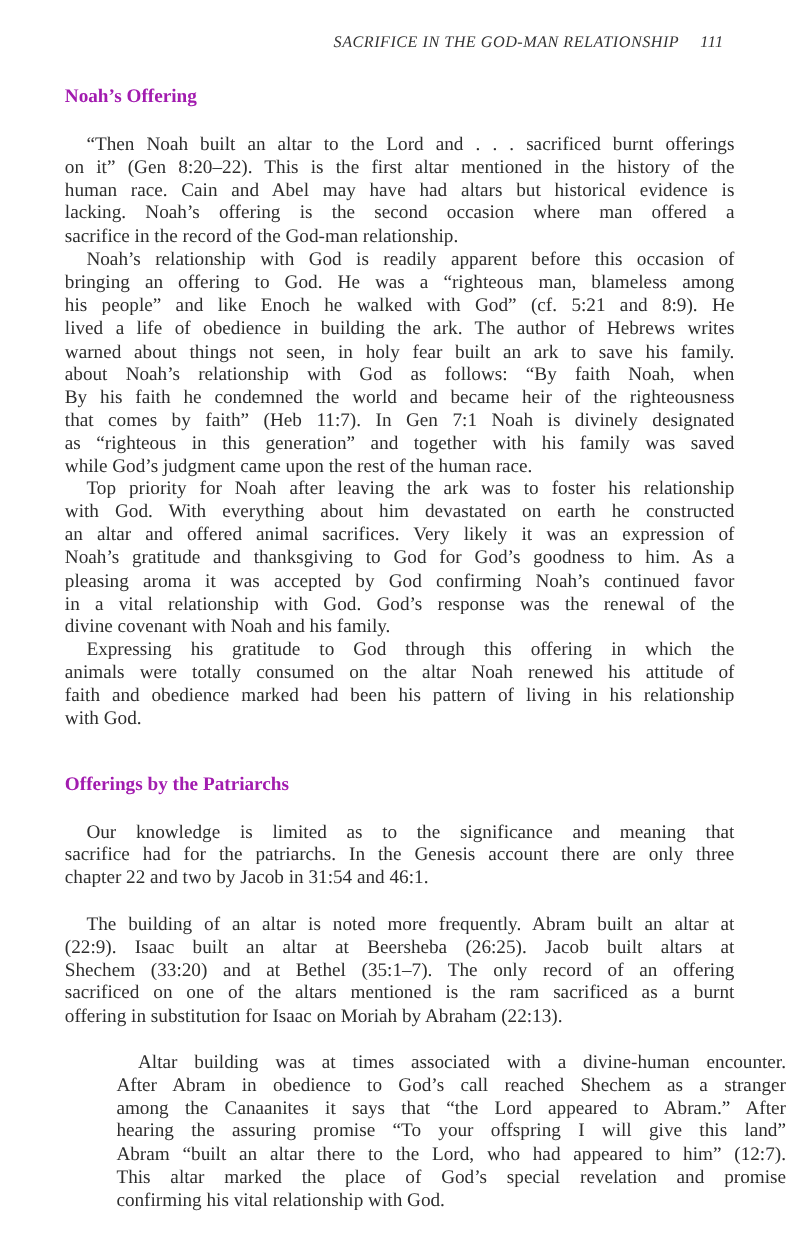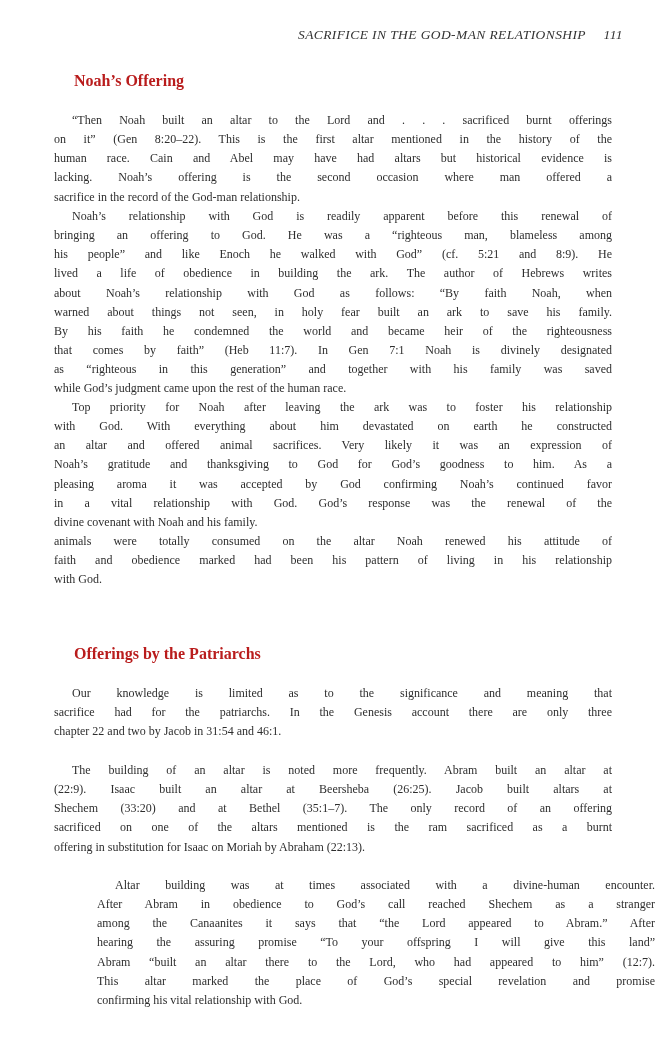--- a/index.html
+++ b/index.html
@@ -11,44 +11,43 @@
       width: 671px;
       height: 1050px;
       position: relative;
       overflow: hidden;
       color: #2a2a2a;
       font-family: "Liberation Serif", "DejaVu Serif", serif;
     }
     .running-head {
       position: absolute;
       top: 27px;
-      right: 48px;
+      right: 68px;
       font-style: italic;
       font-size: 13.5px;
       letter-spacing: 0.4px;
       color: #333;
       white-space: nowrap;
     }
     .running-head .page-num {
       margin-left: 14px;
     }
     .heading {
       position: absolute;
       left: 54px;
       font-weight: bold;
       font-size: 16px;
-      color: #b91c1c;
+      color: #a21caf;
       white-space: nowrap;
-      margin-left: 20px;
     }
     .para {
       position: absolute;
       left: 54px;
       width: 558px;
-      font-size: 12px;
+      font-size: 16px;
       line-height: 19.15px;
       text-align: justify;
       color: #2e2e2e;
     }
     .line {
       display: block;
       height: 19.15px;
       white-space: nowrap;
       text-align: justify;
       text-align-last: justify;
@@ -71,41 +70,42 @@
 <div class="heading" style="top:72px;">Noah’s Offering</div>
 
 <div class="para" style="top:111px;">
     <span class="line indent">“Then Noah built an altar to the Lord and . . . sacrificed burnt offerings</span>
     <span class="line">on it” (Gen 8:20–22). This is the first altar mentioned in the history of the</span>
     <span class="line">human race. Cain and Abel may have had altars but historical evidence is</span>
     <span class="line">lacking. Noah’s offering is the second occasion where man offered a</span>
     <span class="line last">sacrifice in the record of the God-man relationship.</span>
   </div>
 <div class="para" style="top:207px;">
-    <span class="line indent">Noah’s relationship with God is readily apparent before this renewal of</span>
+    <span class="line indent">Noah’s relationship with God is readily apparent before this occasion of</span>
     <span class="line">bringing an offering to God. He was a “righteous man, blameless among</span>
     <span class="line">his people” and like Enoch he walked with God” (cf. 5:21 and 8:9). He</span>
     <span class="line">lived a life of obedience in building the ark. The author of Hebrews writes</span>
+    <span class="line">warned about things not seen, in holy fear built an ark to save his family.</span>
     <span class="line">about Noah’s relationship with God as follows: “By faith Noah, when</span>
-    <span class="line">warned about things not seen, in holy fear built an ark to save his family.</span>
     <span class="line">By his faith he condemned the world and became heir of the righteousness</span>
     <span class="line">that comes by faith” (Heb 11:7). In Gen 7:1 Noah is divinely designated</span>
     <span class="line">as “righteous in this generation” and together with his family was saved</span>
     <span class="line last">while God’s judgment came upon the rest of the human race.</span>
   </div>
 <div class="para" style="top:398px;">
     <span class="line indent">Top priority for Noah after leaving the ark was to foster his relationship</span>
     <span class="line">with God. With everything about him devastated on earth he constructed</span>
     <span class="line">an altar and offered animal sacrifices. Very likely it was an expression of</span>
     <span class="line">Noah’s gratitude and thanksgiving to God for God’s goodness to him. As a</span>
     <span class="line">pleasing aroma it was accepted by God confirming Noah’s continued favor</span>
     <span class="line">in a vital relationship with God. God’s response was the renewal of the</span>
     <span class="line last">divine covenant with Noah and his family.</span>
   </div>
 <div class="para" style="top:532px;">
+    <span class="line indent">Expressing his gratitude to God through this offering in which the</span>
     <span class="line">animals were totally consumed on the altar Noah renewed his attitude of</span>
     <span class="line">faith and obedience marked had been his pattern of living in his relationship</span>
     <span class="line last">with God.</span>
   </div>
 
 <div class="heading" style="top:645px;">Offerings by the Patriarchs</div>
 
 <div class="para" style="top:684px;">
     <span class="line indent">Our knowledge is limited as to the significance and meaning that</span>
     <span class="line">sacrifice had for the patriarchs. In the Genesis account there are only three</span>

